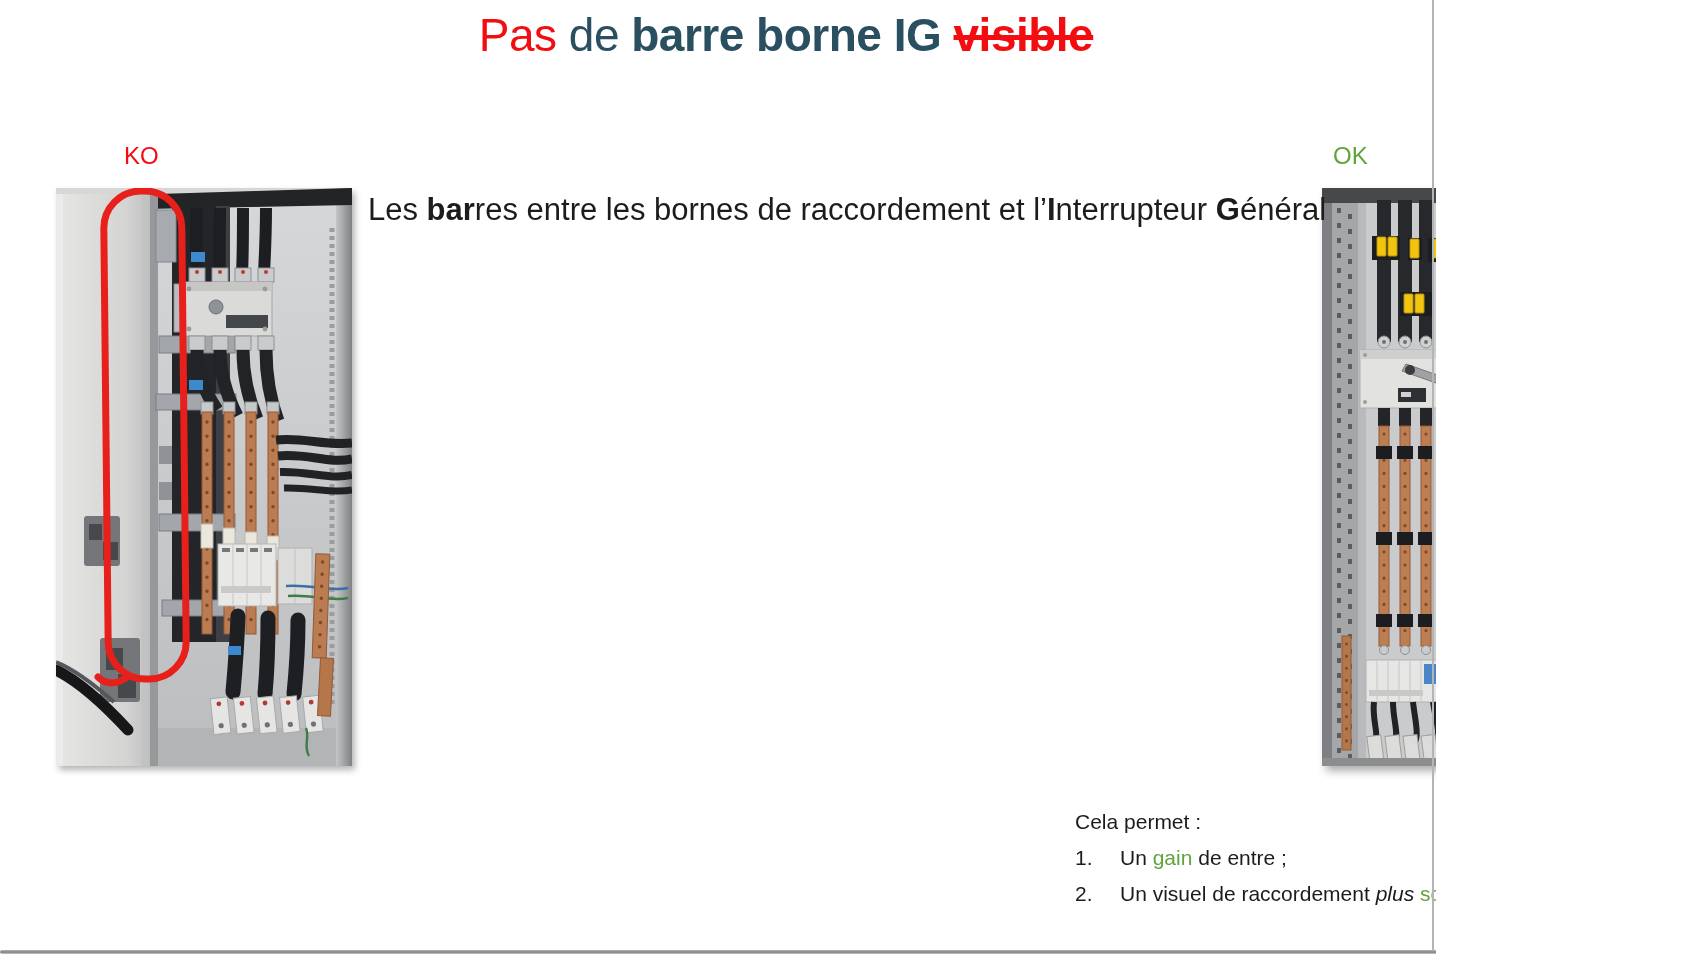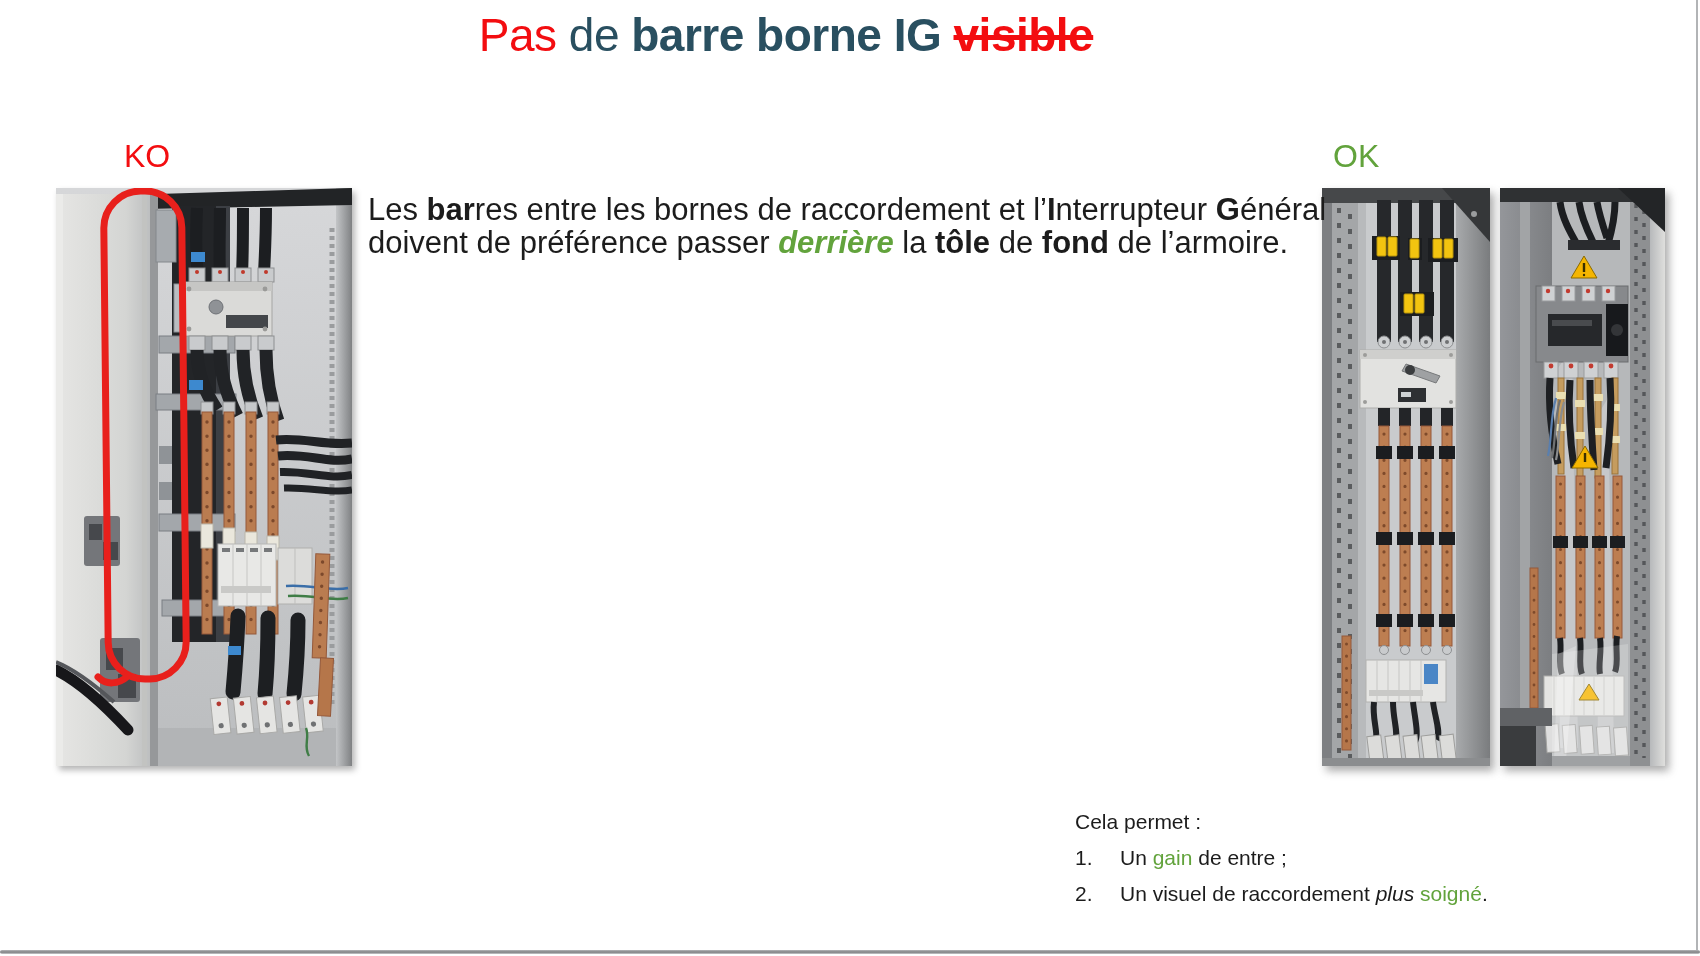--- a/index.html
+++ b/index.html
@@ -1,26 +1,26 @@
 <!DOCTYPE html>
 <html><head>
 <meta charset="utf-8">
 <style>
   html,body{margin:0;padding:0;background:#ffffff;}
-  .slide{position:relative;width:1700px;height:956px;background:#ffffff;overflow:hidden;
+  .slide{position:relative;width:1436px;height:956px;background:#ffffff;overflow:hidden;
          font-family:"Liberation Sans", sans-serif;color:#1c1c1c;}
   
   .title{position:absolute;left:0;top:8px;width:1572px;text-align:center;
          font-size:46px;line-height:55px;letter-spacing:-0.5px;color:#294F60;white-space:nowrap;}
   .t-red{color:#F30D10;}
   .t-bold{font-weight:bold;}
   .t-strike{text-decoration:line-through;text-decoration-thickness:5px;}
   .sp{white-space:pre;}
   
-  .side-label{position:absolute;font-size:32px;line-height:34px;}
+  .side-label{position:absolute;font-size:24px;line-height:34px;}
   .ko-label{left:124px;top:139px;color:#F30D10;}
   .ok-label{left:1333px;top:139px;color:#62A33C;}
   
   .photo{position:absolute;}
   .ko-photo{left:56px;top:188px;width:296px;height:578px;
             filter:drop-shadow(3px 4px 3px rgba(90,90,90,.45));}
   .ok-photo-1{left:1322px;top:188px;width:168px;height:578px;
             filter:drop-shadow(4px 5px 4px rgba(70,70,70,.45));}
   .ok-photo-2{left:1500px;top:188px;width:165px;height:578px;
             filter:drop-shadow(4px 5px 4px rgba(70,70,70,.45));}
@@ -538,23 +538,20 @@
       <rect x="0" y="538" width="36" height="40" fill="#3a3c3e"></rect>
       <rect x="0" y="520" width="52" height="18" fill="#606265"></rect>
       <rect x="52" y="568" width="78" height="10" fill="#9fa1a3"></rect>
     </g>
   </svg>
 
   <div class="desc">
     <div class="desc-line">
       <span class="sp">Les </span><span class="b sp">bar</span><span class="sp">res entre les bornes de raccordement et l’</span><span class="b sp">I</span><span class="sp">nterrupteur </span><span class="b sp">G</span><span class="sp">énéral</span>
     </div>
-    <div class="desc-line">
-      <span class="sp">doivent de préférence passer </span><span class="gbi sp">derrière</span><span class="sp"> la </span><span class="b sp">tôle</span><span class="sp"> de </span><span class="b sp">fond</span><span class="sp"> de l’armoire.</span>
-    </div>
   </div>
 
   <div class="benefits">
     <div class="benefits-intro">Cela permet :</div>
     <div class="benefit-row">
       <span class="benefit-num">1.</span>
       <span class="benefit-text"><span class="sp">Un </span><span class="green sp">gain</span><span class="sp"> de entre ;</span></span>
     </div>
     <div class="benefit-row">
       <span class="benefit-num">2.</span>

